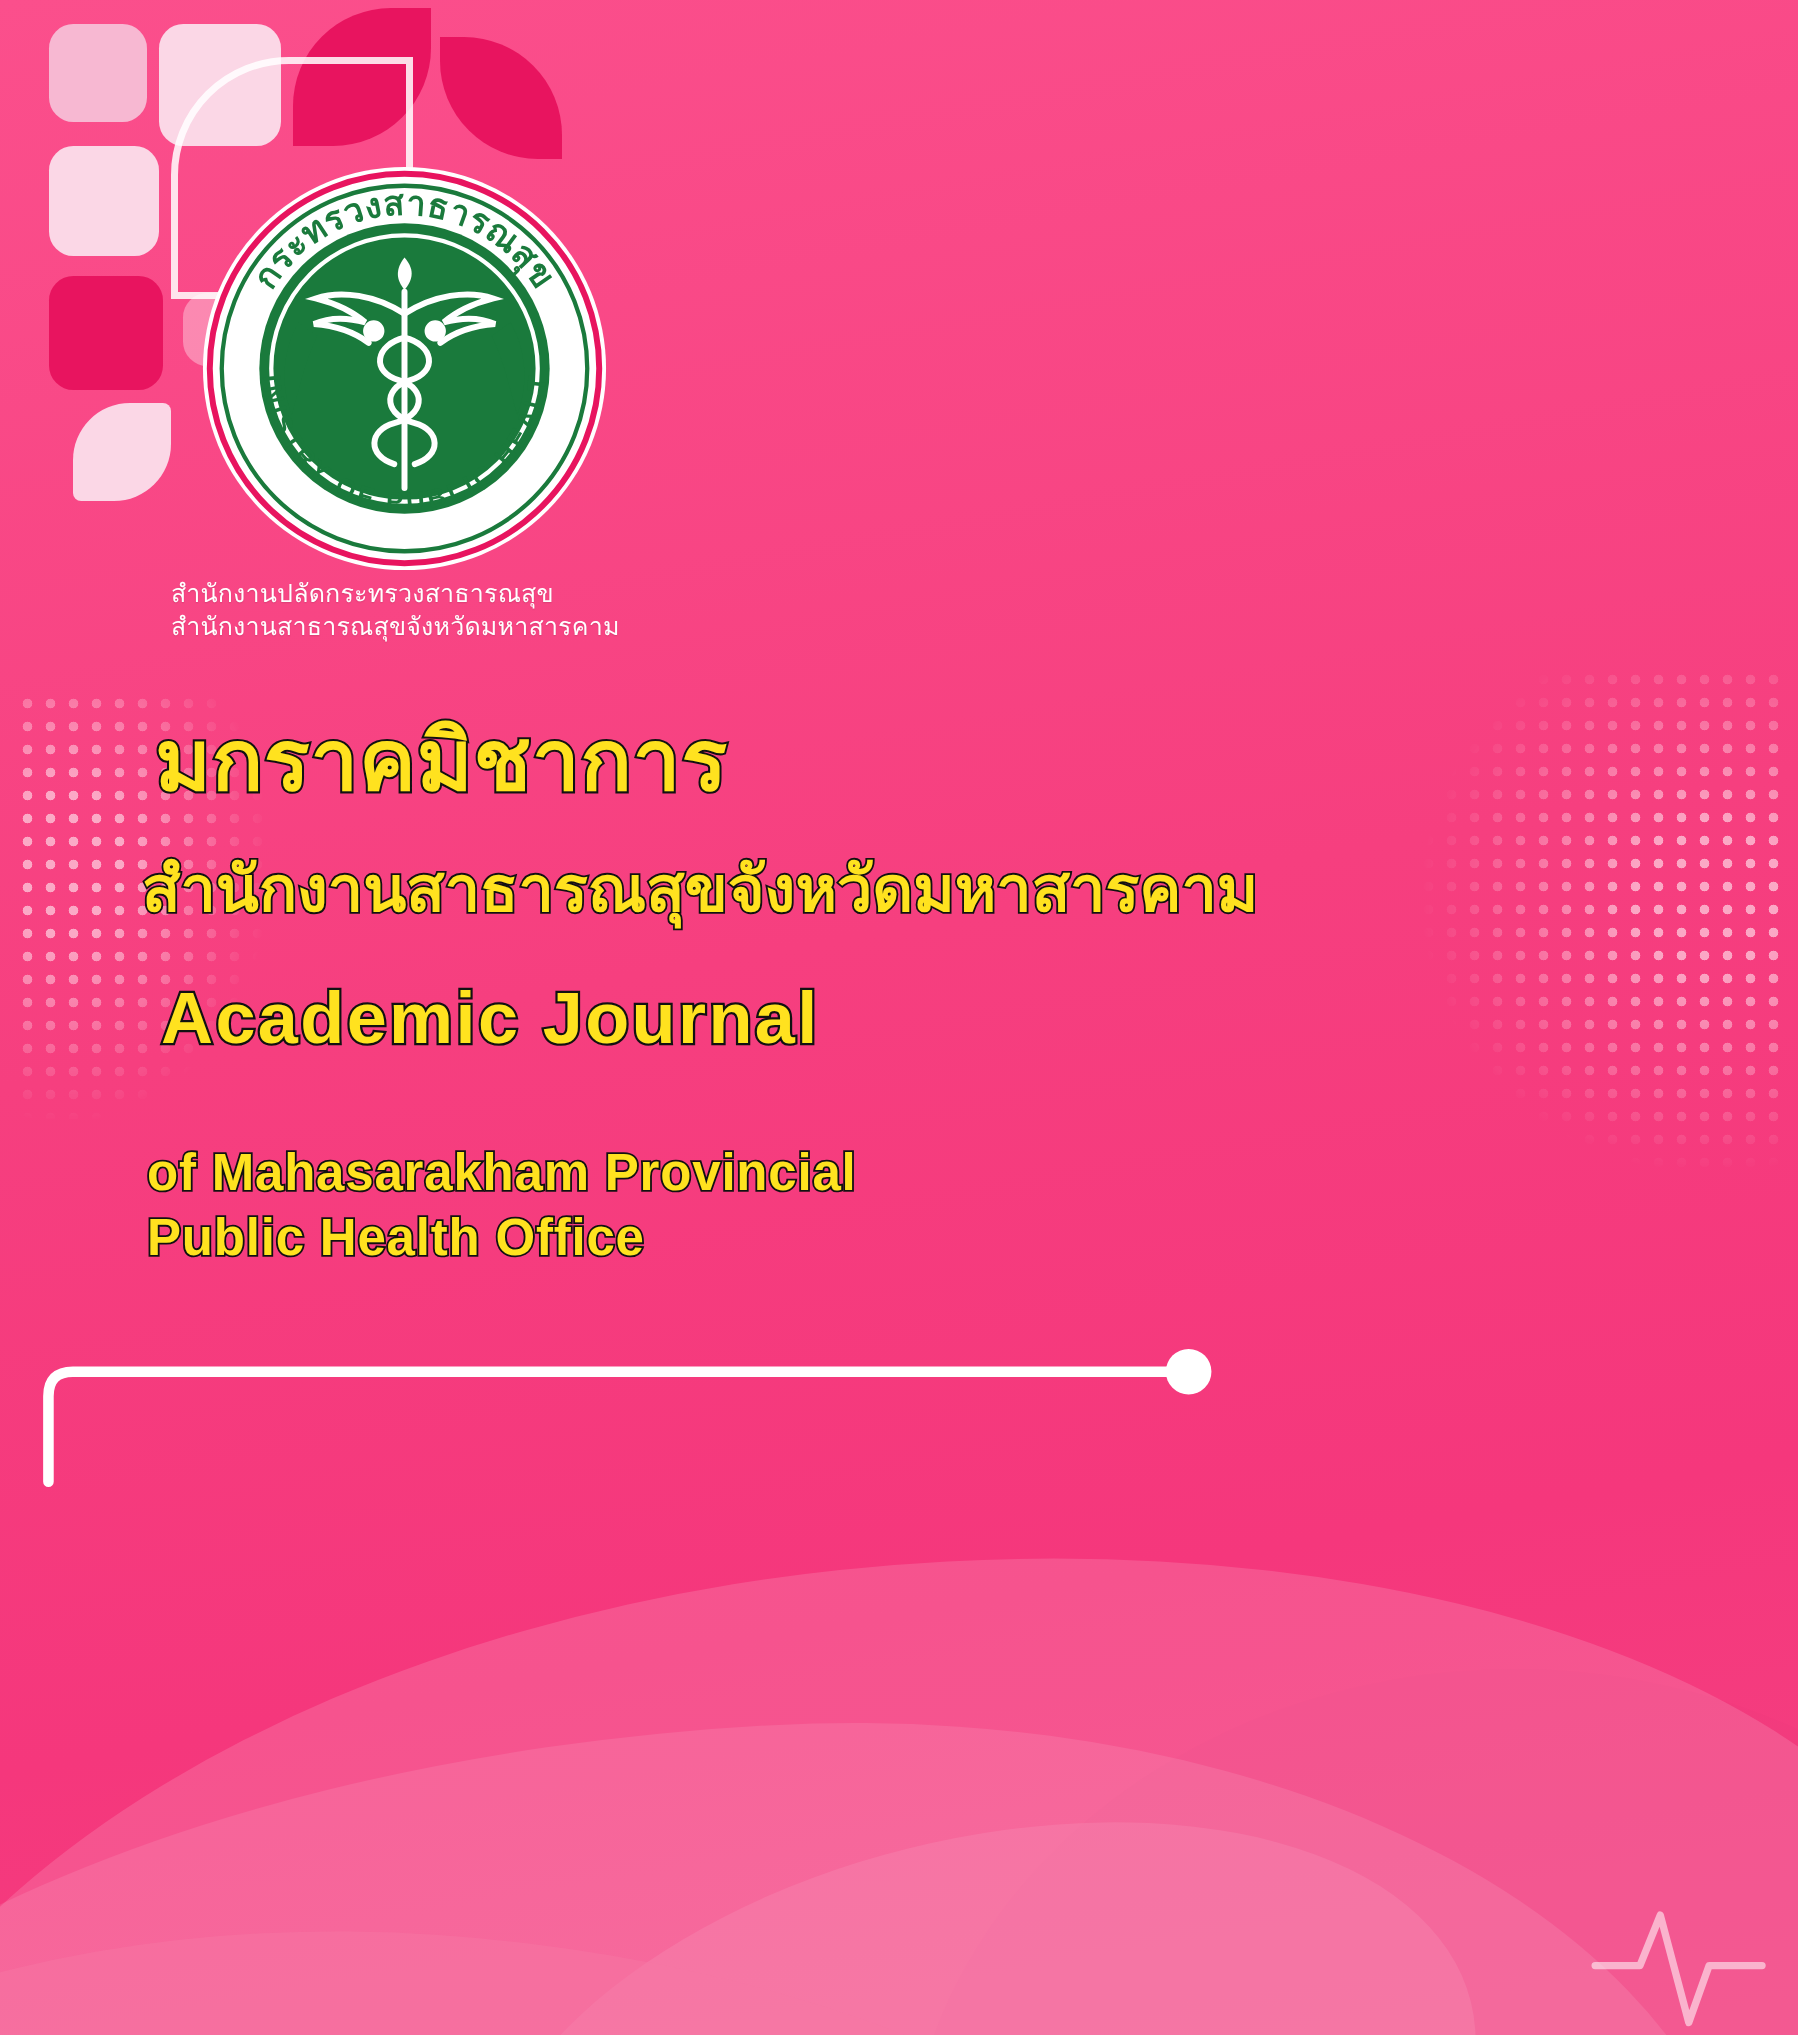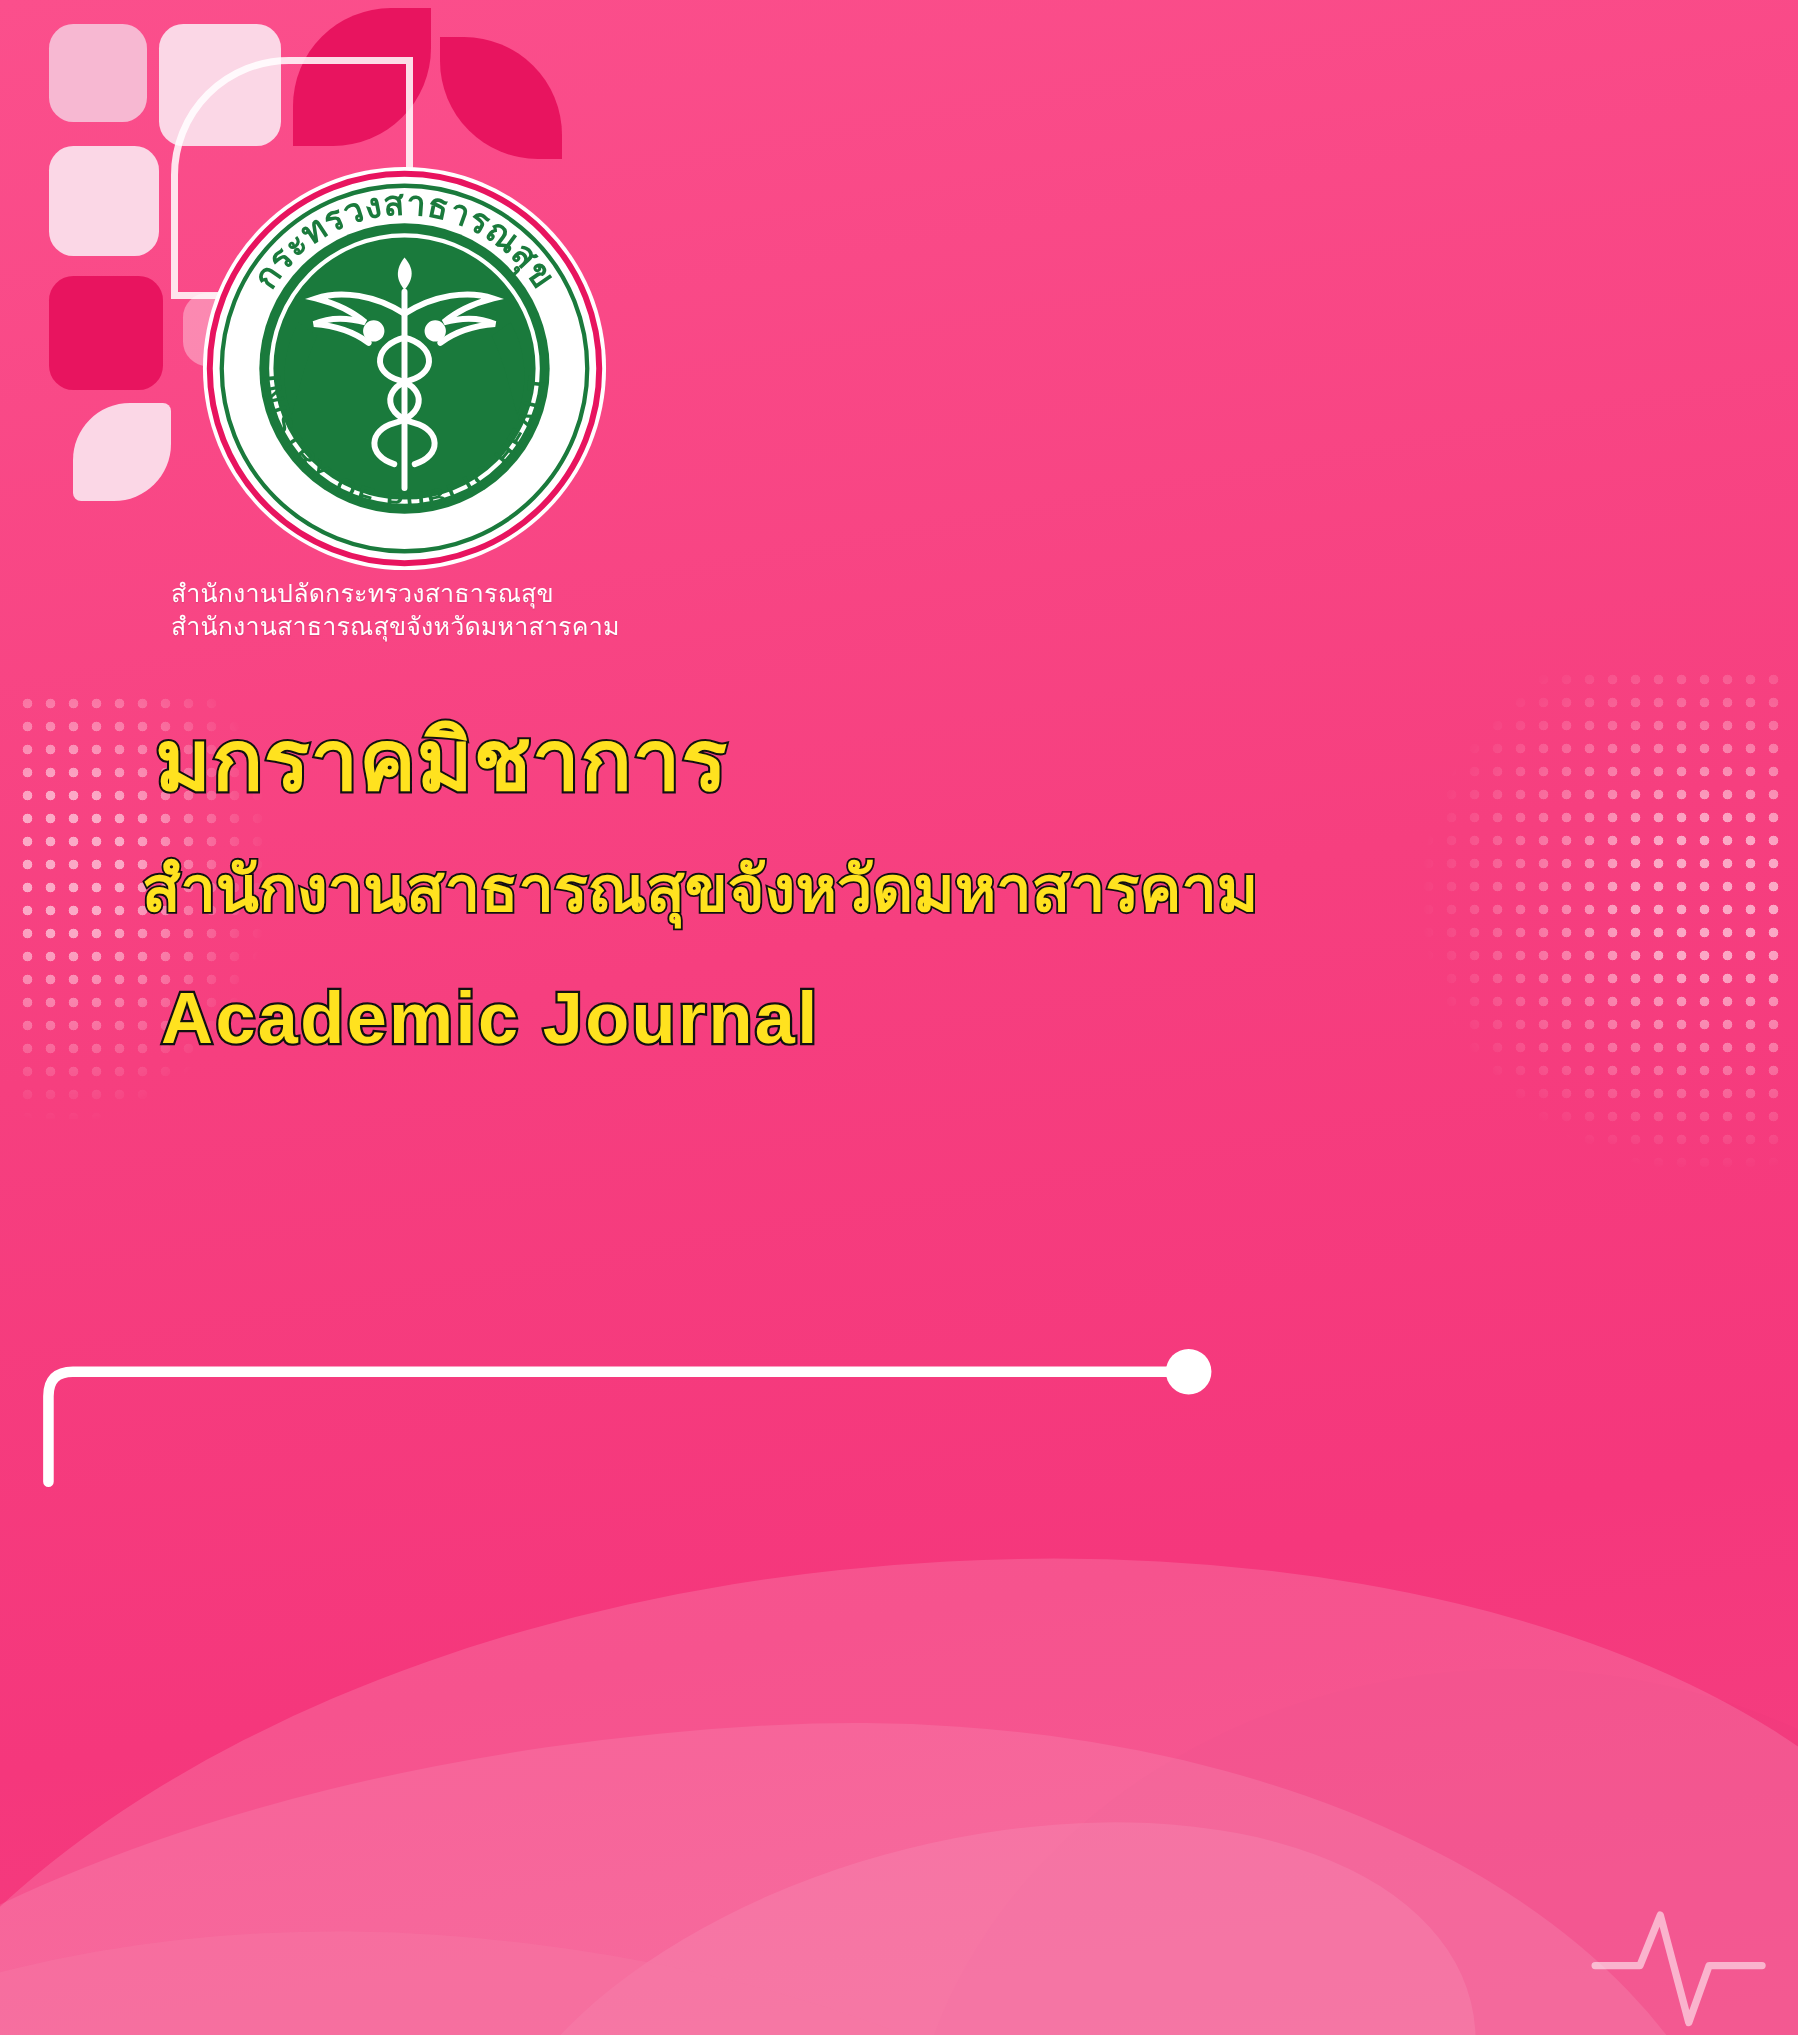--- a/index.html
+++ b/index.html
@@ -311,20 +311,22 @@
   </div>
 
   <div class="org-lines">
     <div>สำนักงานปลัดกระทรวงสาธารณสุข</div>
     <div>สำนักงานสาธารณสุขจังหวัดมหาสารคาม</div>
   </div>
 
   <div class="title-thai-1">มกราคมิชาการ</div>
   <div class="title-thai-2">สำนักงานสาธารณสุขจังหวัดมหาสารคาม</div>
   <div class="title-en-1">Academic Journal</div>
+  <div class="title-en-2">of Mahasarakham Provincial
+Public Health Office</div>
 
   <div class="rule-wrap">
     <svg class="rule-svg" viewBox="0 0 3050 400" xmlns="http://www.w3.org/2000/svg" aria-hidden="true">
       <path d="M60 360 L60 150 Q60 90 120 90 L2830 90" fill="none" stroke="#ffffff" stroke-width="26" stroke-linecap="round"></path>
       <circle cx="2860" cy="90" r="56" fill="#ffffff"></circle>
     </svg>
   </div>
 
 
   <div class="lineart">

